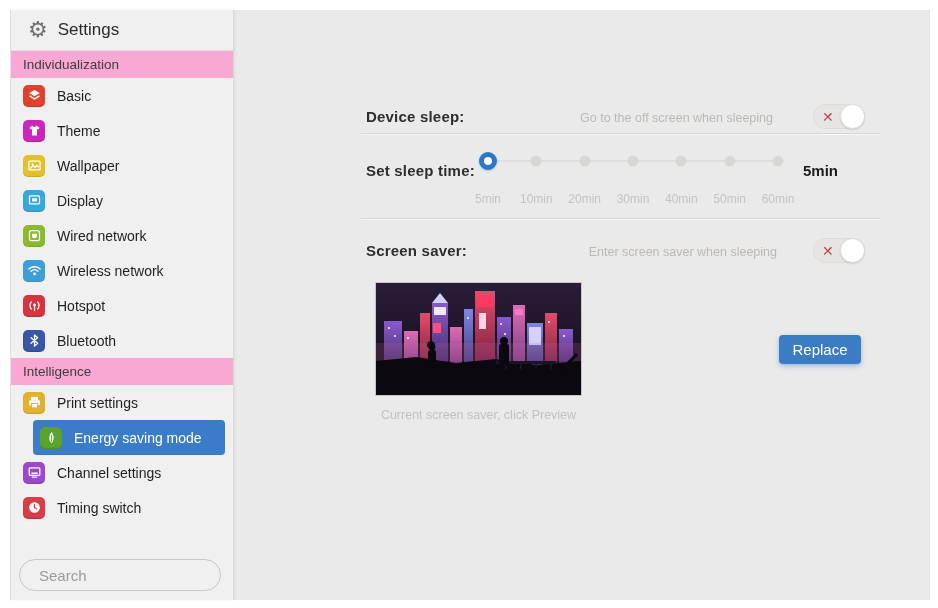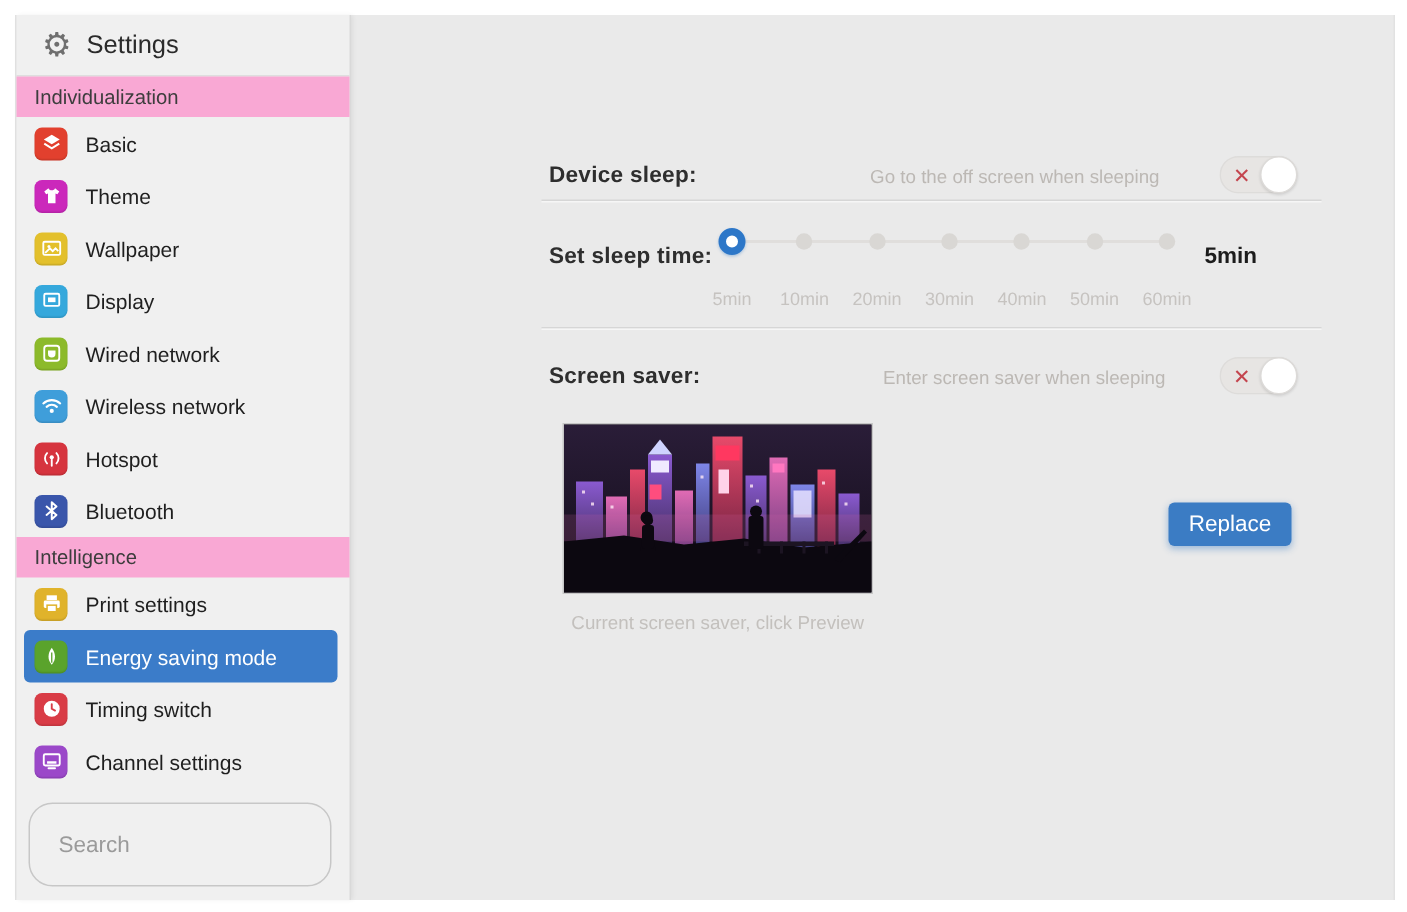--- a/index.html
+++ b/index.html
@@ -33,26 +33,26 @@
     height:35px;display:flex;align-items:center;gap:12px;
     padding-left:12px;font-size:14px;color:#1f1f1f;cursor:pointer;
   }
   .side-item .tile{
     width:22px;height:22px;border-radius:5px;flex:0 0 auto;
     display:flex;align-items:center;justify-content:center;
     box-shadow:inset 0 -1px 1px rgba(0,0,0,.12);
   }
   .side-item.selected{
     background:#3b7cc9;color:#ffffff;border-radius:4px;
-    margin:0 8px 0 5px;padding-left:7px;text-align:center;
+    margin:0 8px 0 22px;padding-left:7px;text-align:center;
   }
   .search-box{
     position:absolute;left:8px;right:12px;bottom:9px;height:30px;
     border:1.5px solid #c7c7c7;border-radius:16px;
-    display:flex;align-items:center;gap:7px;padding:12px 10px;background:#f0f0f0;
+    display:flex;align-items:center;gap:7px;padding:0 10px;background:#f0f0f0;
   }
   .search-box input{
     border:none;outline:none;background:transparent;flex:1;
     font-size:15px;color:#555;font-family:inherit;
   }
   .search-box input::placeholder{color:#9a9a9a;}
   
   .main{position:absolute;left:223px;top:0;right:0;bottom:0;}
   .row-label{
     position:absolute;left:132px;font-size:15px;font-weight:700;color:#2e2e2e;
@@ -213,37 +213,37 @@
           <div class="side-item selected">
             <span class="tile" style="background: rgb(90, 163, 44); color: rgb(90, 163, 44);">
               <svg viewBox="0 0 24 24" width="15" height="15">
                 <path d="M12 21C7.2 16 7.6 9 12 3c4.4 6 4.8 13 0 18Z" fill="#fff"></path>
                 <path d="M12 8v11" stroke="currentColor" stroke-width="1.4"></path>
               </svg>
             </span>
             <span>Energy saving mode</span>
           </div>
           <div class="side-item">
-            <span class="tile" style="background: rgb(217, 60, 70); color: rgb(217, 60, 70);">
-              <svg viewBox="0 0 24 24" width="15" height="15">
-                <circle cx="12" cy="12" r="8.5" fill="#fff"></circle>
-                <path d="M12 7v5l3.5 2" stroke="currentColor" stroke-width="2" fill="none" stroke-linecap="round"></path>
-              </svg>
-            </span>
-            <span>Timing switch</span>
-          </div>
-          <div class="side-item">
             <span class="tile" style="background: rgb(155, 72, 201); color: rgb(155, 72, 201);">
               <svg viewBox="0 0 24 24" width="15" height="15">
                 <rect x="3.5" y="4.5" width="17" height="12" rx="1.5" fill="none" stroke="#fff" stroke-width="2"></rect>
                 <rect x="7" y="12" width="10" height="2.6" fill="#fff"></rect>
                 <path d="M8.5 19.5h7" stroke="#fff" stroke-width="2" stroke-linecap="round"></path>
               </svg>
             </span>
             <span>Channel settings</span>
+          </div>
+          <div class="side-item">
+            <span class="tile" style="background: rgb(217, 60, 70); color: rgb(217, 60, 70);">
+              <svg viewBox="0 0 24 24" width="15" height="15">
+                <circle cx="12" cy="12" r="8.5" fill="#fff"></circle>
+                <path d="M12 7v5l3.5 2" stroke="currentColor" stroke-width="2" fill="none" stroke-linecap="round"></path>
+              </svg>
+            </span>
+            <span>Timing switch</span>
           </div>
         </div>
 
       <div class="search-box">
         <svg width="16" height="16" viewBox="0 0 24 24">
           <circle cx="10" cy="10" r="6.2" fill="none" stroke="#8d8d8d" stroke-width="2"></circle>
           <path d="M14.8 14.8 L20.5 20.5" stroke="#8d8d8d" stroke-width="2"></path>
         </svg>
         <input type="text" placeholder="Search" style="">
       </div>

